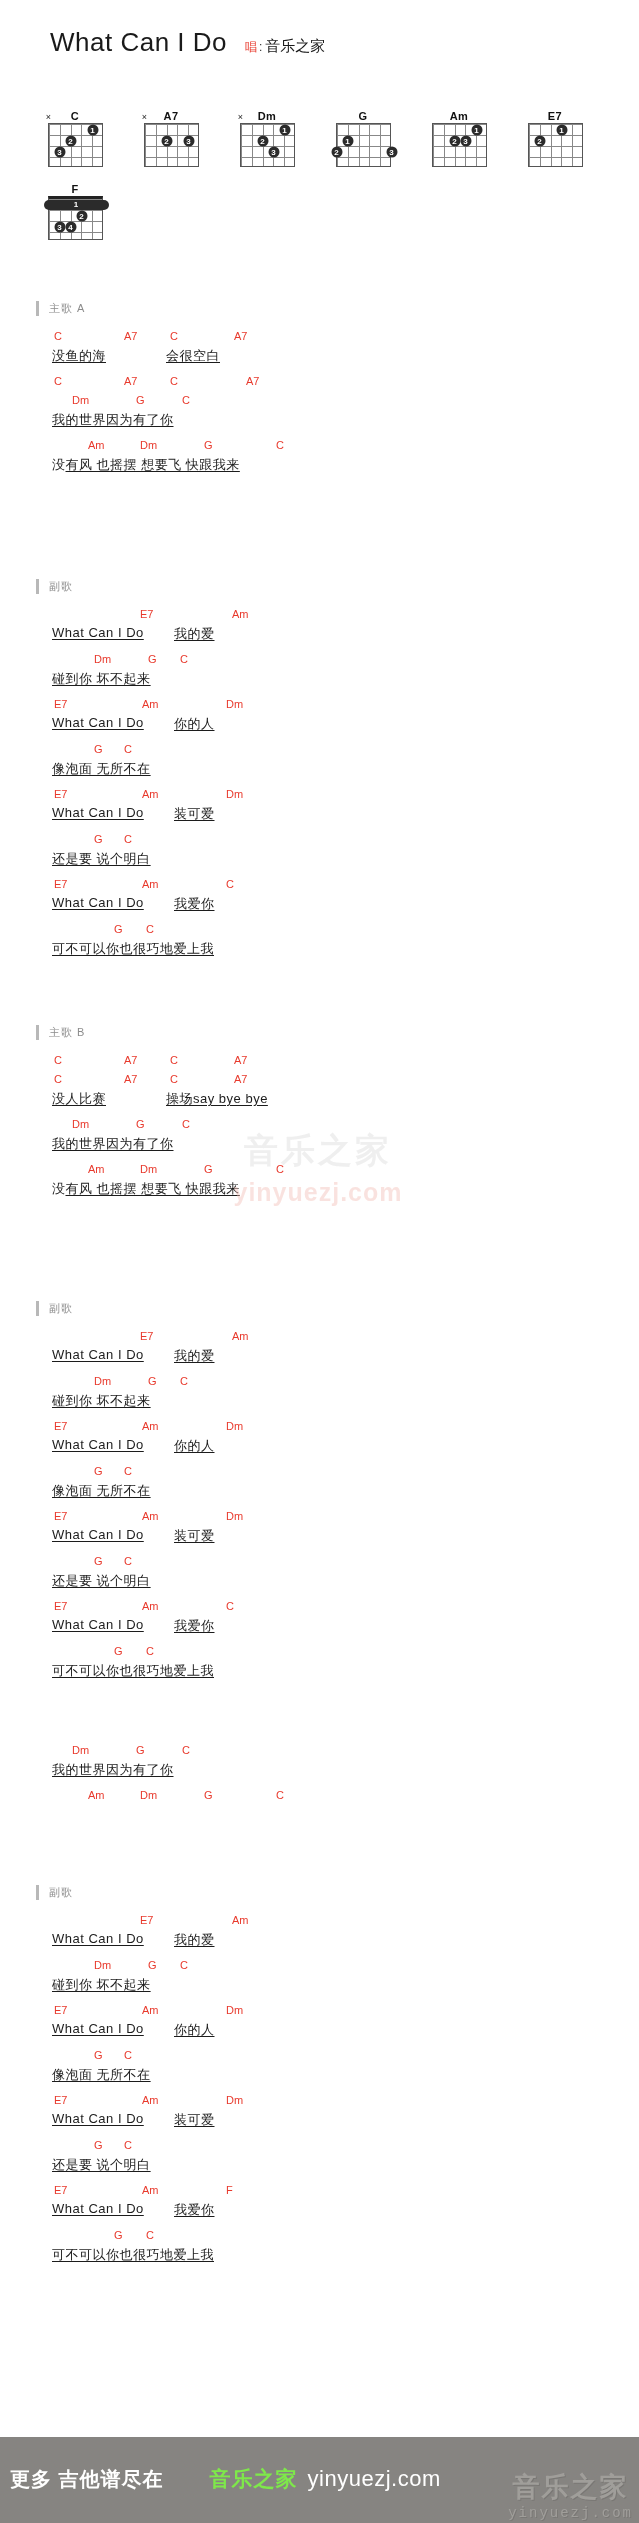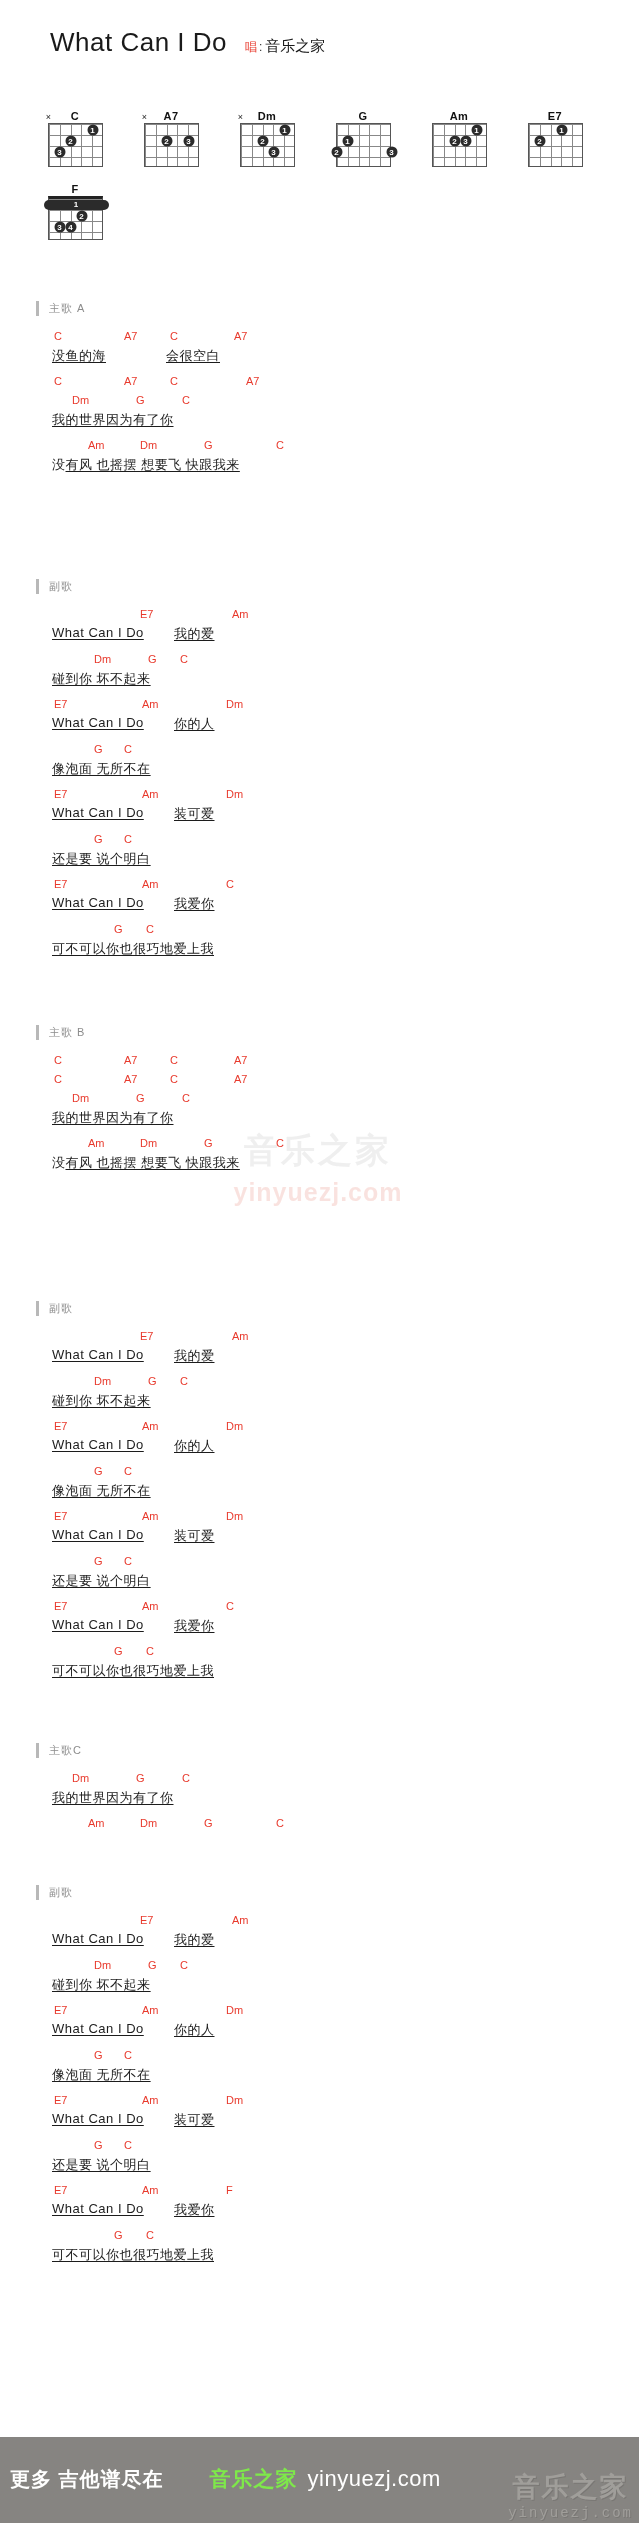--- a/index.html
+++ b/index.html
@@ -447,20 +447,24 @@
           <span class="ch" style="left: 88px;">A7</span>
           <span class="ch" style="left: 134px;">C</span>
           <span class="ch" style="left: 198px;">A7</span>
         </div>
         <div class="line chordline">
           <span class="ch" style="left: 18px;">C</span>
           <span class="ch" style="left: 88px;">A7</span>
           <span class="ch" style="left: 134px;">C</span>
           <span class="ch" style="left: 198px;">A7</span>
         </div>
+        <div class="line lyricline">
+          <span class="ly" style="left: 16px;"><u>没人比赛</u></span>
+          <span class="ly" style="left: 130px;"><u>操场say bye bye</u></span>
+        </div>
         <div class="line chordline">
           <span class="ch" style="left: 36px;">Dm</span>
           <span class="ch" style="left: 100px;">G</span>
           <span class="ch" style="left: 146px;">C</span>
         </div>
         <div class="line lyricline">
           <span class="ly" style="left: 16px;"><u>我的世界因为有了你</u></span>
         </div>
         <div class="line chordline">
           <span class="ch" style="left: 52px;">Am</span>
@@ -536,24 +540,20 @@
         </div>
         <div class="line chordline">
           <span class="ch" style="left: 78px;">G</span>
           <span class="ch" style="left: 110px;">C</span>
         </div>
         <div class="line lyricline">
           <span class="ly" style="left: 16px;"><u>可不可以你也很巧地爱上我</u></span>
         </div>
       </div>
       <div class="section" style="top: 1742px;">
-        <div class="section-head">
-          <span class="section-bar"></span>
-          <span class="section-label">主歌C</span>
-        </div>
         <div class="line chordline">
           <span class="ch" style="left: 36px;">Dm</span>
           <span class="ch" style="left: 100px;">G</span>
           <span class="ch" style="left: 146px;">C</span>
         </div>
         <div class="line lyricline">
           <span class="ly" style="left: 16px;"><u>我的世界因为有了你</u></span>
         </div>
         <div class="line chordline">
           <span class="ch" style="left: 52px;">Am</span>

